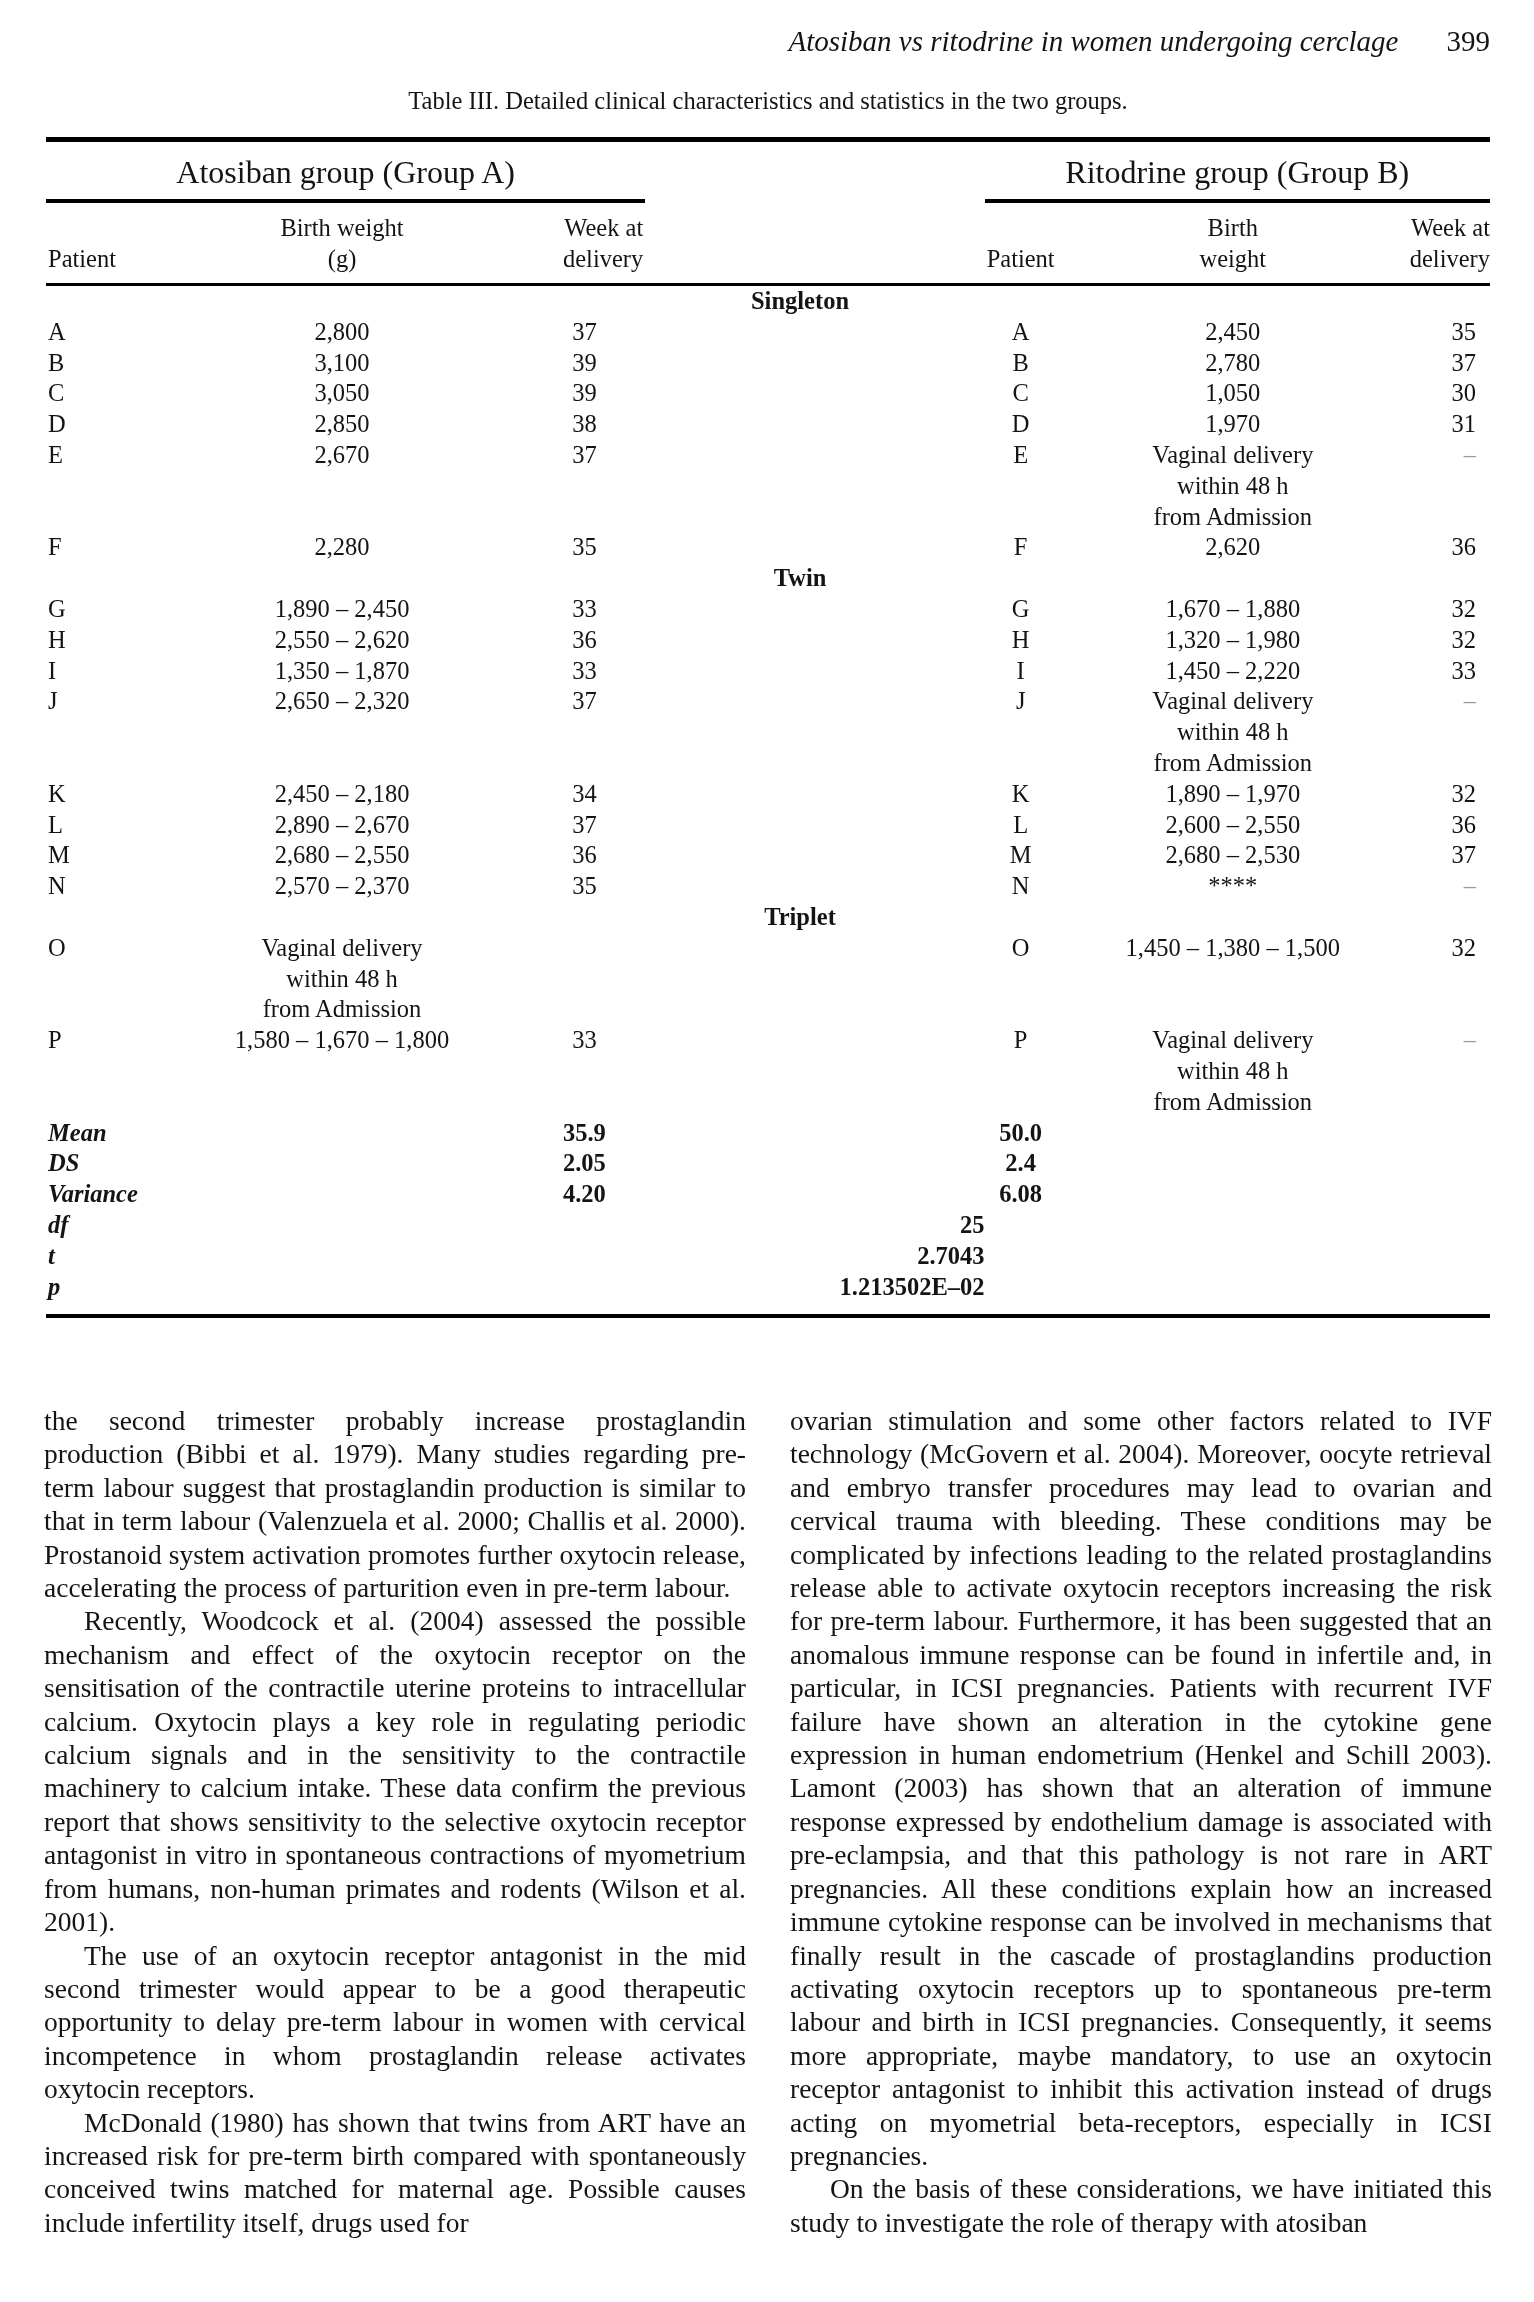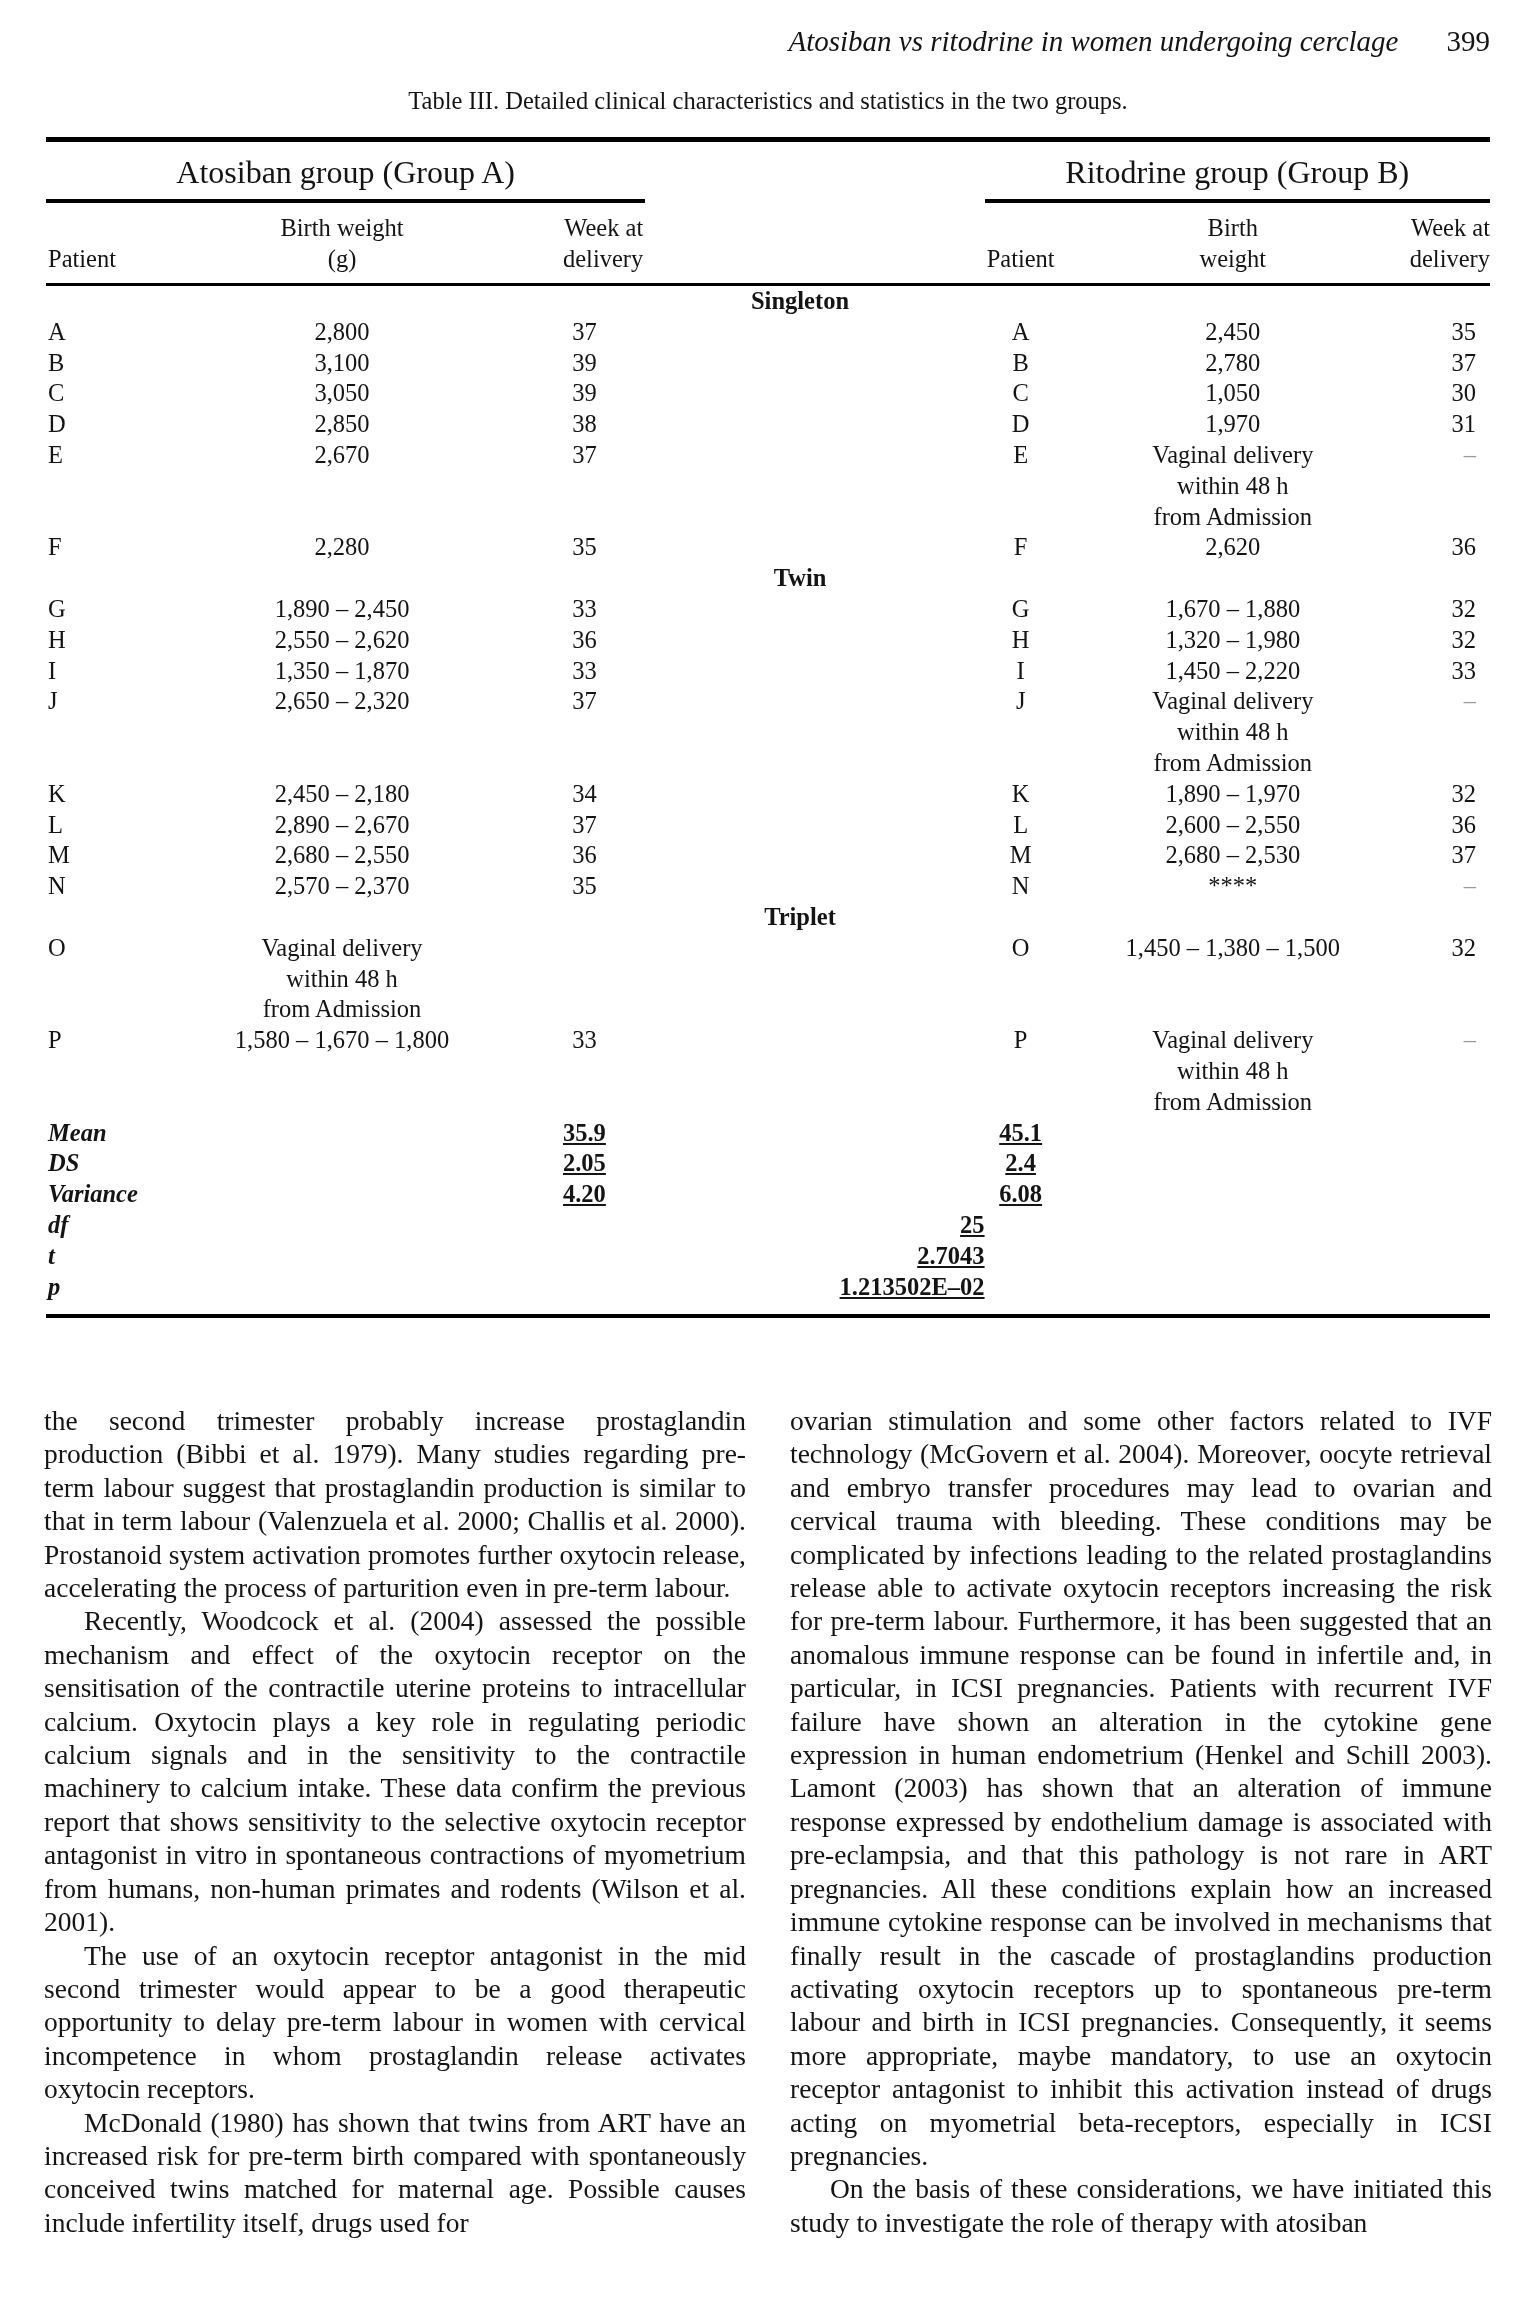--- a/index.html
+++ b/index.html
@@ -69,21 +69,21 @@
   .c1 { text-align: left; padding-left: 2px; }
   .c2 { text-align: center; }
   .c3 { text-align: center; padding-left: 30px; }
   .c4 { text-align: right; }
   .c5 { text-align: center; }
   .c6 { text-align: center; padding-left: 20px; }
   .c7 { text-align: right; padding-right: 14px; }
 
   .sect { font-weight: bold; text-align: center; padding-left: 64px; }
   .statlbl { font-weight: bold; font-style: italic; }
-  .statval { font-weight: bold; text-decoration: underline; }
+  .statval { font-weight: bold; }
   .pre { white-space: pre-line; }
   .dash { color: #9a9a9a; }
   .lastrow td { padding-bottom: 12px; }
 
   
   .bodycol {
     position: absolute;
     top: 1404px;
     width: 702px;
     font-size: 27.5px;
@@ -297,21 +297,21 @@
           <td class="c6 pre">Vaginal delivery
 within 48 h
 from Admission</td>
           <td class="c7 dash">–</td>
         </tr>
         <tr>
           <td class="c1 statlbl">Mean</td>
           <td class="c2"></td>
           <td class="c3 statval">35.9</td>
           <td class="c4"></td>
-          <td class="c5 statval">45.1</td>
+          <td class="c5 statval">50.0</td>
           <td class="c6"></td>
           <td class="c7"></td>
         </tr>
         <tr>
           <td class="c1 statlbl">DS</td>
           <td class="c2"></td>
           <td class="c3 statval">2.05</td>
           <td class="c4"></td>
           <td class="c5 statval">2.4</td>
           <td class="c6"></td>

